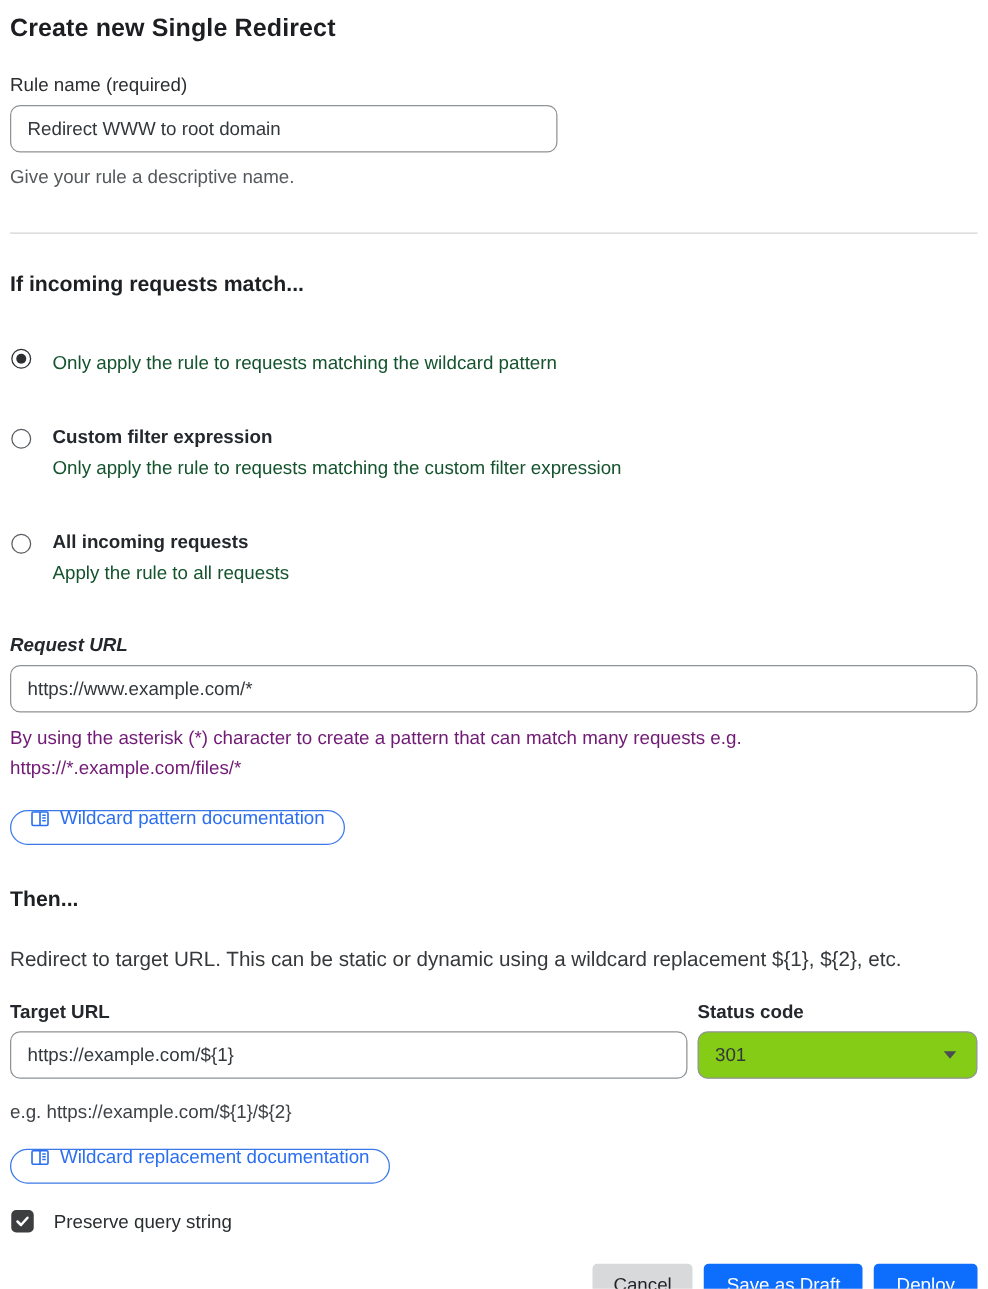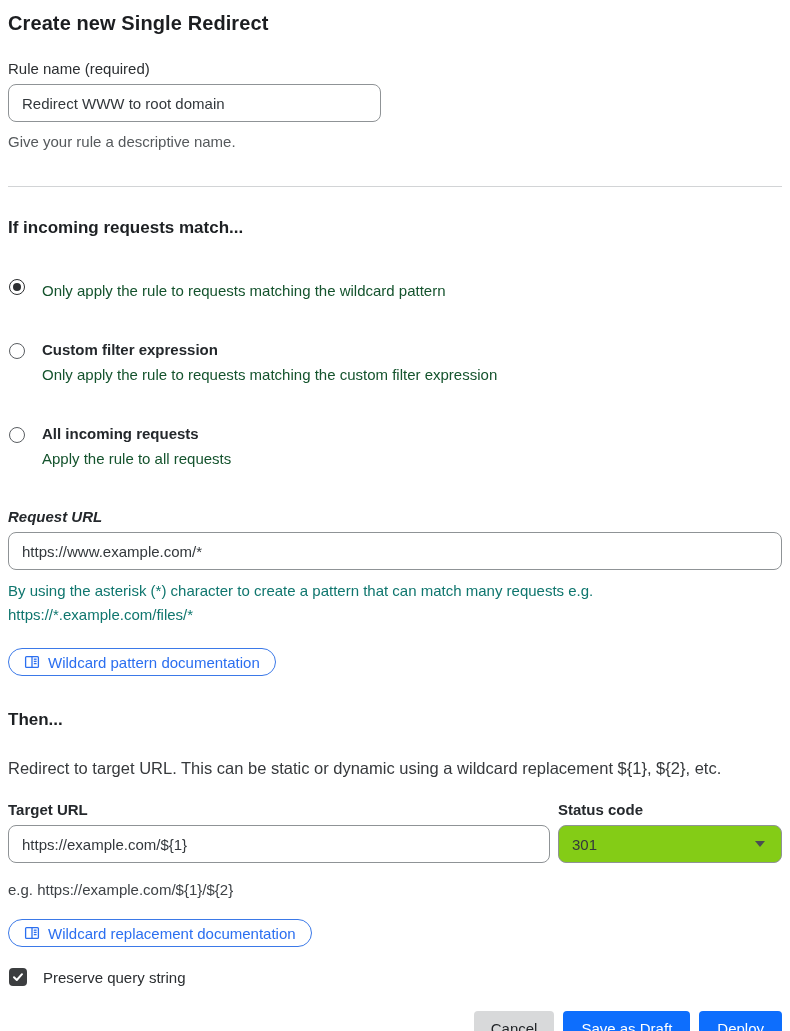--- a/index.html
+++ b/index.html
@@ -32,21 +32,21 @@
     border: 1px solid #8f9396;
     border-radius: 8px;
     padding: 0 13px;
     font-size: 15px;
     font-family: "Liberation Sans", sans-serif;
     color: #33383c;
     width: 100%;
     background: #fff;
     outline: none;
   }
-  .rule-name-input { width: 373px; }
+  .rule-name-input { width: 438px; }
 
   .help-text { color: #55595c; margin-top: 8px; line-height: 23px; }
 
   .divider {
     border: none;
     border-top: 1px solid #d2d4d6;
     margin-top: 33px;
   }
 
   .section-heading {
@@ -67,29 +67,29 @@
     display: flex; align-items: center; justify-content: center;
     background: #fff;
   }
   .radio-row.selected .radio-outer { border-color: #2d2f31; }
   .radio-dot { width: 8px; height: 8px; border-radius: 50%; background: transparent; }
   .radio-row.selected .radio-dot { background: #2d2f31; }
   .radio-texts { margin-left: 17px; }
   .radio-label { font-weight: 600; color: #24282c; line-height: 20px; }
   .radio-desc { color: #14532d; margin-top: 4px; line-height: 22px; }
 
-  .url-help { color: #0f766e; margin-top: 9px; line-height: 24px; width: 740px; }
+  .url-help { color: #701a75; margin-top: 9px; line-height: 24px; width: 740px; }
 
   .doc-button {
     display: inline-flex;
-    align-items: center;
+    align-items: flex-end;
     gap: 8px;
     margin-top: 21px;
     height: 28px;
-    padding: 0 15px;
+    padding: 12px 15px;
     border: 1px solid #3b79e8;
     border-radius: 999px;
     background: #fff;
     color: #2b6ff0;
     font-size: 15px;
     font-family: "Liberation Sans", sans-serif;
     cursor: pointer;
   }
   .doc-button svg { display: block; }
 

